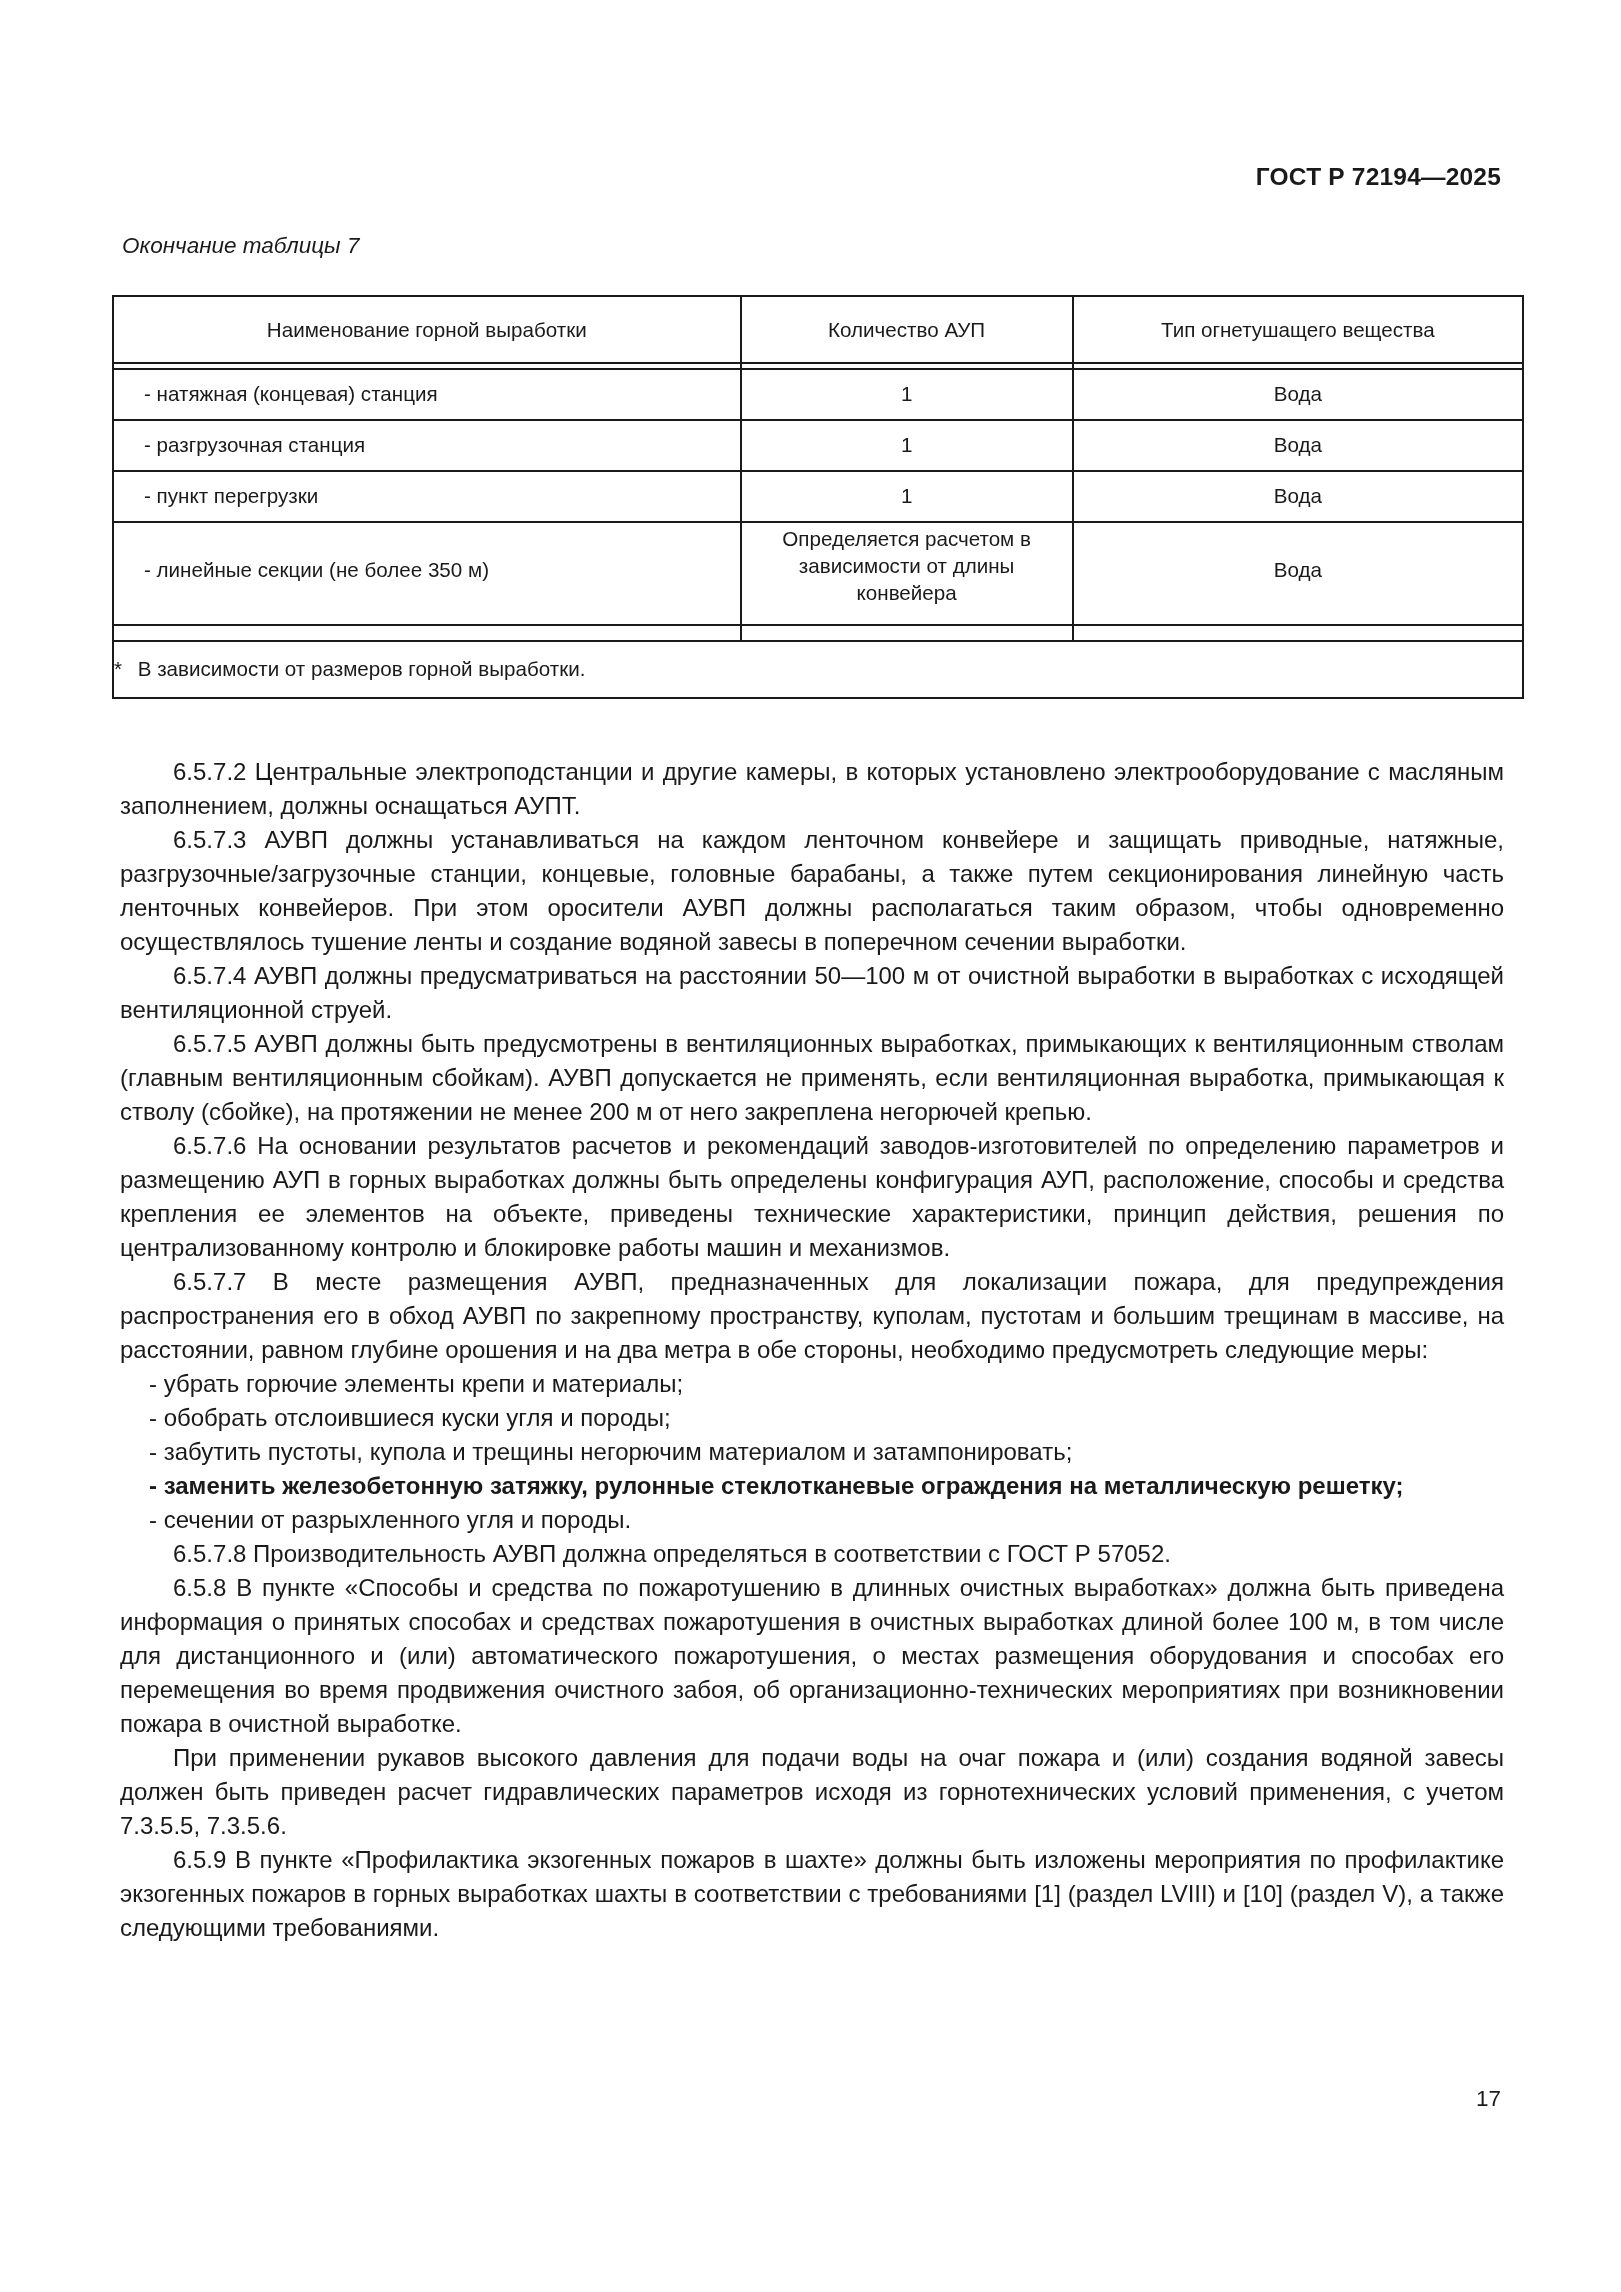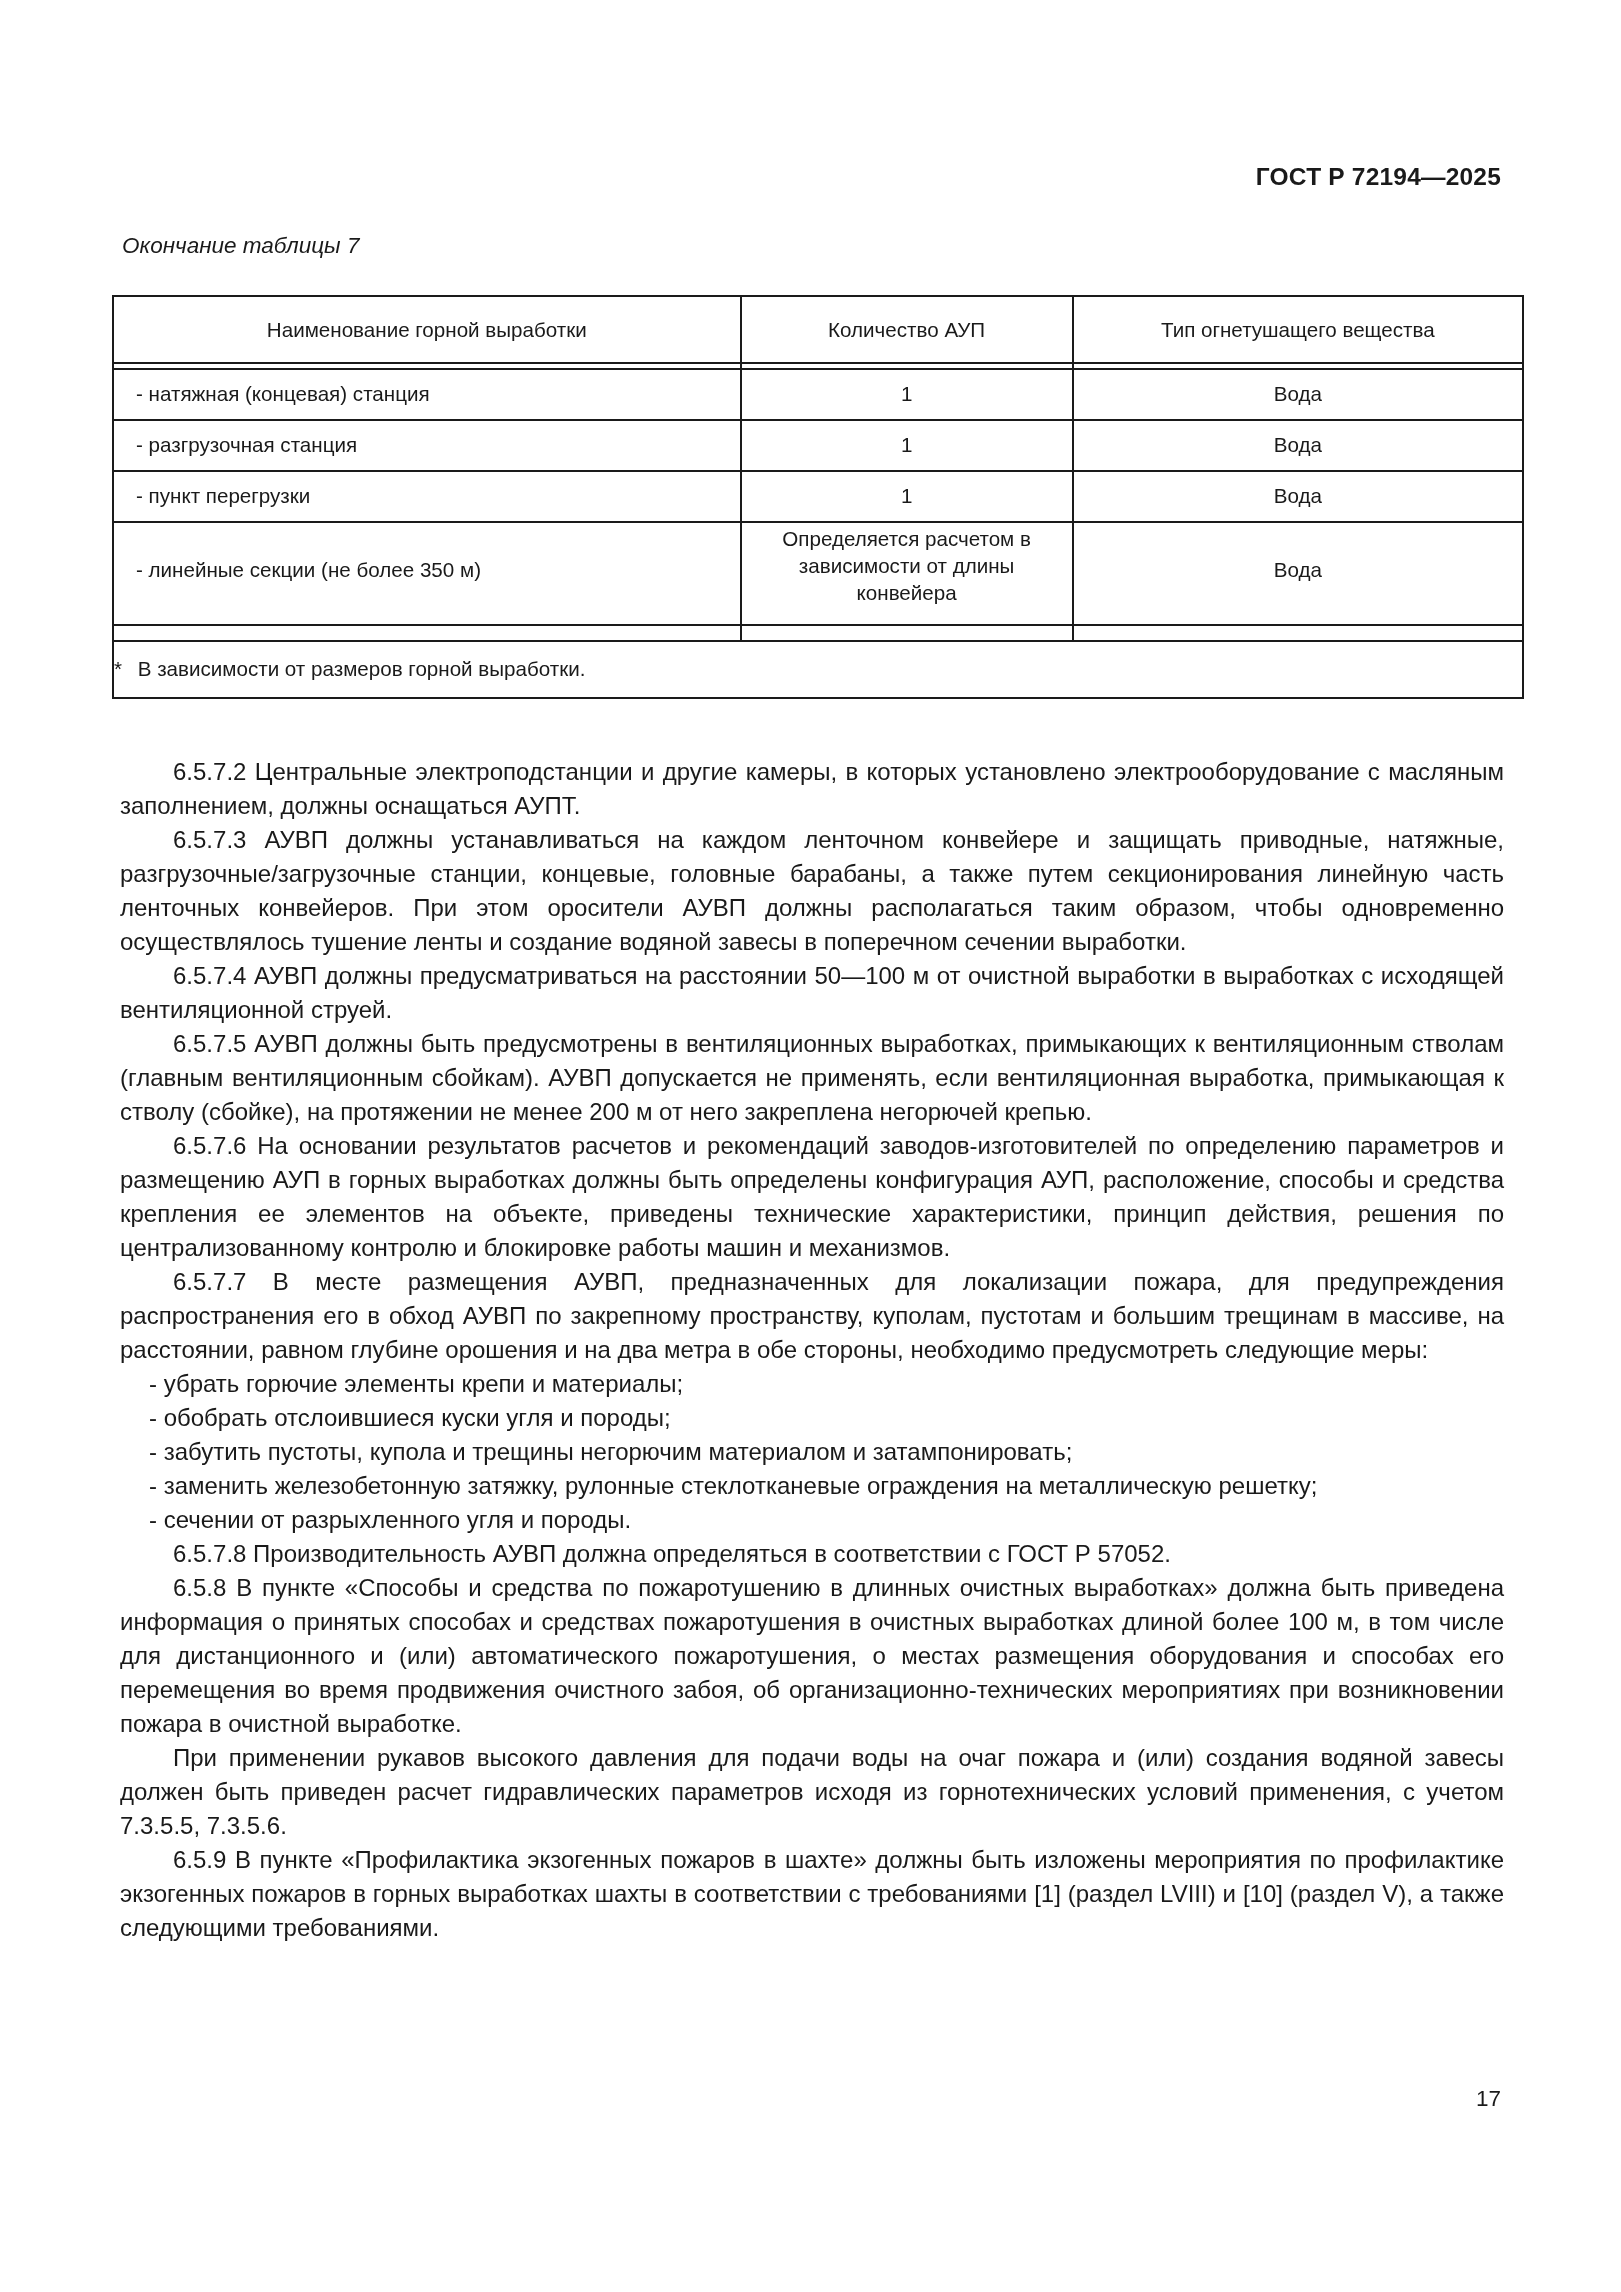--- a/index.html
+++ b/index.html
@@ -94,21 +94,21 @@
 
   .body-row td {
     border-left: 2px solid #1a1a1a;
     border-right: 2px solid #1a1a1a;
     border-top: none;
     border-bottom: none;
     height: 49px;
   }
   .body-row td.name {
     text-align: left;
-    padding-left: 22px;
+    padding-left: 30px;
   }
   .body-row td.qty,
   .body-row td.agent {
     text-align: center;
   }
   .body-row.last td { padding-bottom: 7.8px; }
 
   td.qty .multi {
     line-height: 1.32;
     display: block;
@@ -145,20 +145,21 @@
   }
   .content p {
     margin: 0;
     text-indent: 53px;
     text-align: justify;
     text-justify: inter-word;
   }
   .content p.bullet {
     text-indent: 29px;
     text-align: justify;
+    font-weight: bold;
   }
   .content p.bullet-nojust {
     text-indent: 29px;
     text-align: left;
   }
 
   
   .folio {
     position: absolute;
     right: 120px;

